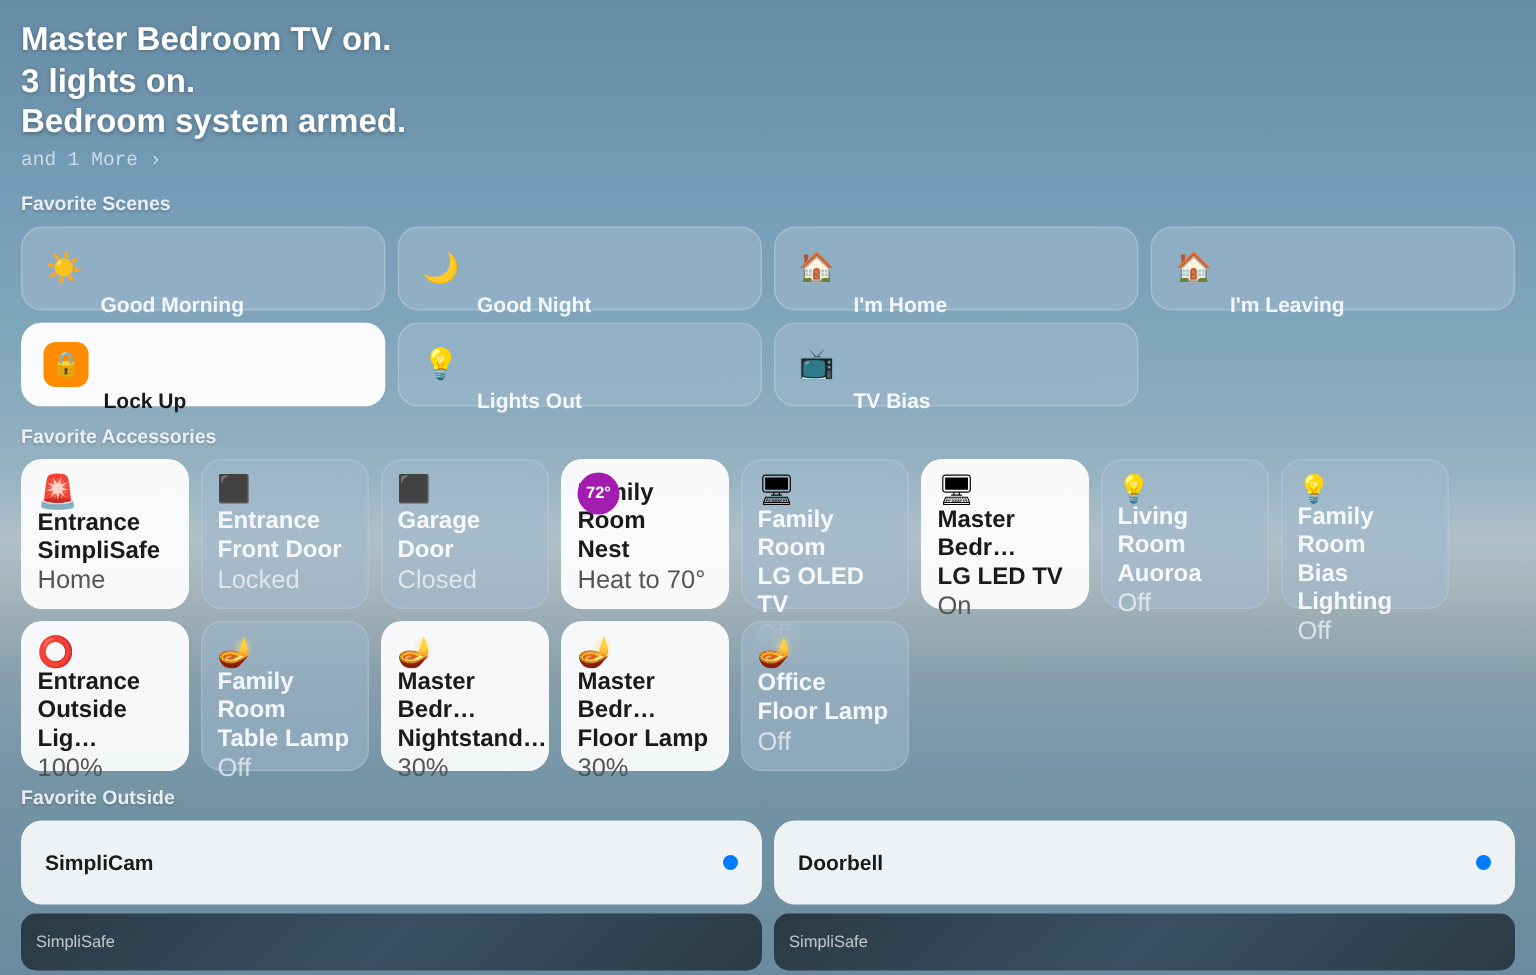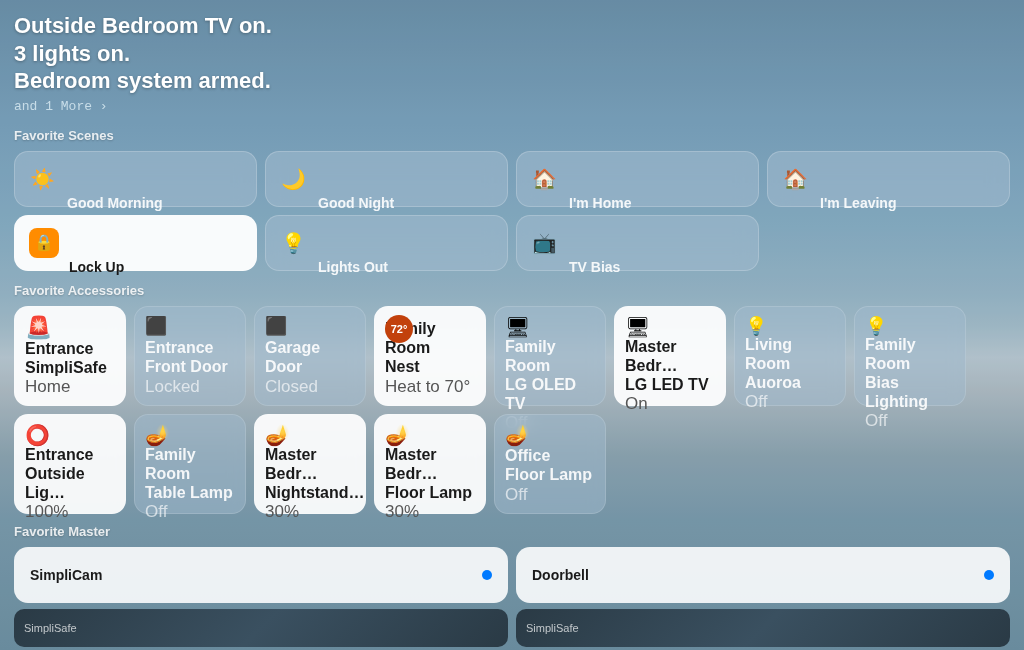--- a/index.html
+++ b/index.html
@@ -174,21 +174,21 @@
     .accessory-bottom {
       display: flex;
       flex-direction: column;
     }
 
     
     .nest-badge {
       position: absolute;
       top: 8px;
       left: 10px;
-      background: #c2410c;
+      background: #a21caf;
       color: white;
       font-size: 11px;
       font-weight: 700;
       border-radius: 50%;
       width: 28px;
       height: 28px;
       display: flex;
       align-items: center;
       justify-content: center;
     }
@@ -254,21 +254,21 @@
 </head>
 <body>
 
 <div class="bg"></div>
 <div class="overlay"></div>
 
 <div class="content">
 
   <div class="status-header">
     <div class="status-main">
-      <div>Outside Bedroom TV on.</div>
+      <div>Master Bedroom TV on.</div>
       <div>3 lights on.</div>
       <div>Bedroom system armed.</div>
     </div>
     <div class="status-more">
       <span>and 1 More ›</span>
     </div>
   </div>
 
   <div class="section-title">Favorite Scenes</div>
   <div class="scenes-grid">
@@ -422,21 +422,21 @@
         <div class="accessory-bottom">
           <div class="accessory-name">Office<br>Floor Lamp</div>
           <div class="accessory-status">Off</div>
         </div>
       </div>
 
     </div>
   </div>
 
   <div class="cameras-section">
-    <div class="section-title">Favorite Master</div>
+    <div class="section-title">Favorite Outside</div>
     <div class="cameras-grid">
       <div class="camera-card">
         <span class="camera-name">SimpliCam</span>
         <div class="camera-dot"></div>
       </div>
       <div class="camera-card">
         <span class="camera-name">Doorbell</span>
         <div class="camera-dot"></div>
       </div>
     </div>

